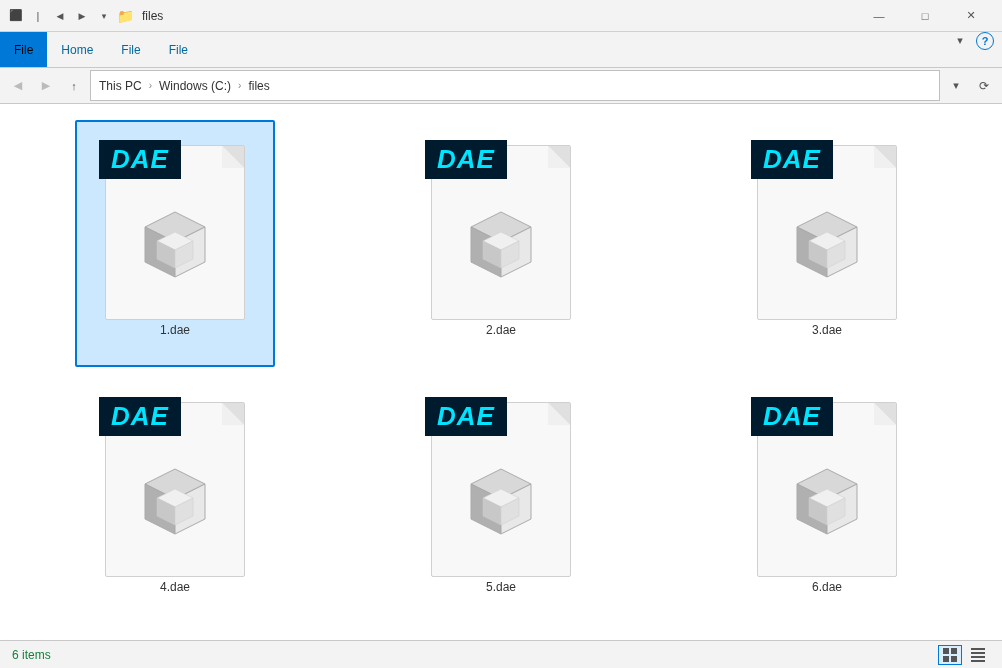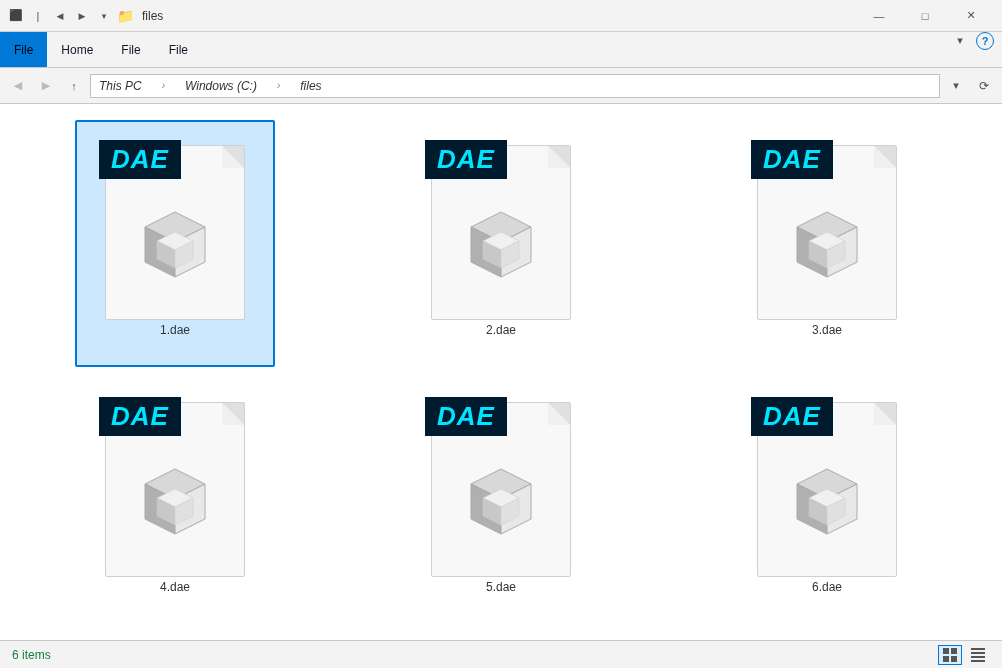--- a/index.html
+++ b/index.html
@@ -56,21 +56,21 @@
       border-bottom: 1px solid #c8c8c8;
       display: flex;
       align-items: stretch;
     }
     .ribbon-tab {
       padding: 0 14px;
       display: flex;
       align-items: center;
       font-size: 12px;
       cursor: pointer;
-      color: #0f172a;
+      color: #0369a1;
     }
     .ribbon-tab.active {
       background: #0078d7;
       color: #000000;
     }
 
     
     .addressbar {
       height: 36px;
       background: #f3f3f3;
@@ -87,30 +87,29 @@
       border: 1px solid transparent;
       cursor: pointer;
       font-size: 11px;
       color: #555;
       border-radius: 2px;
     }
     .nav-btn.disabled { color: #bbb; cursor: default; }
 
     .breadcrumb-bar {
       flex: 1;
-      height: 24px;
+      height: 31px;
       border: 1px solid #c0c0c0;
       background: #fff;
       display: flex;
       align-items: center;
       padding: 0 8px;
       font-size: 12px;
       color: #333;
-      gap: 20px;
-      font-style: italic;
+      gap: 7px;
     }
     .breadcrumb-arrow { color: #888; font-size: 10px; }
 
     .refresh-btn {
       width: 24px; height: 24px;
       display: flex; align-items: center; justify-content: center;
       background: transparent; border: 1px solid transparent;
       cursor: pointer; font-size: 12px; color: #555;
     }
 

